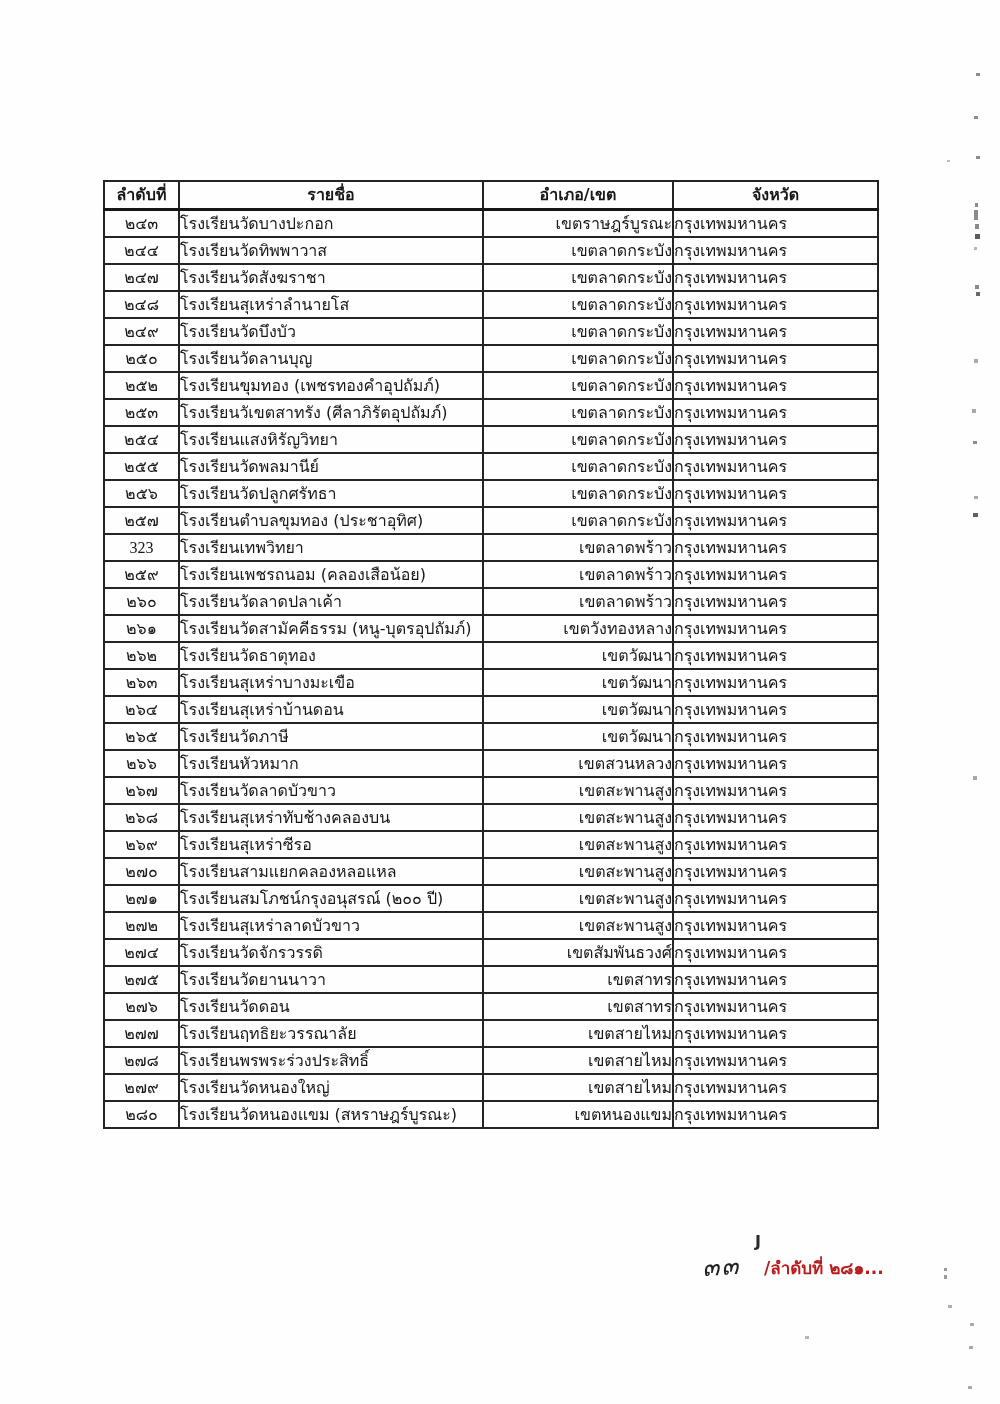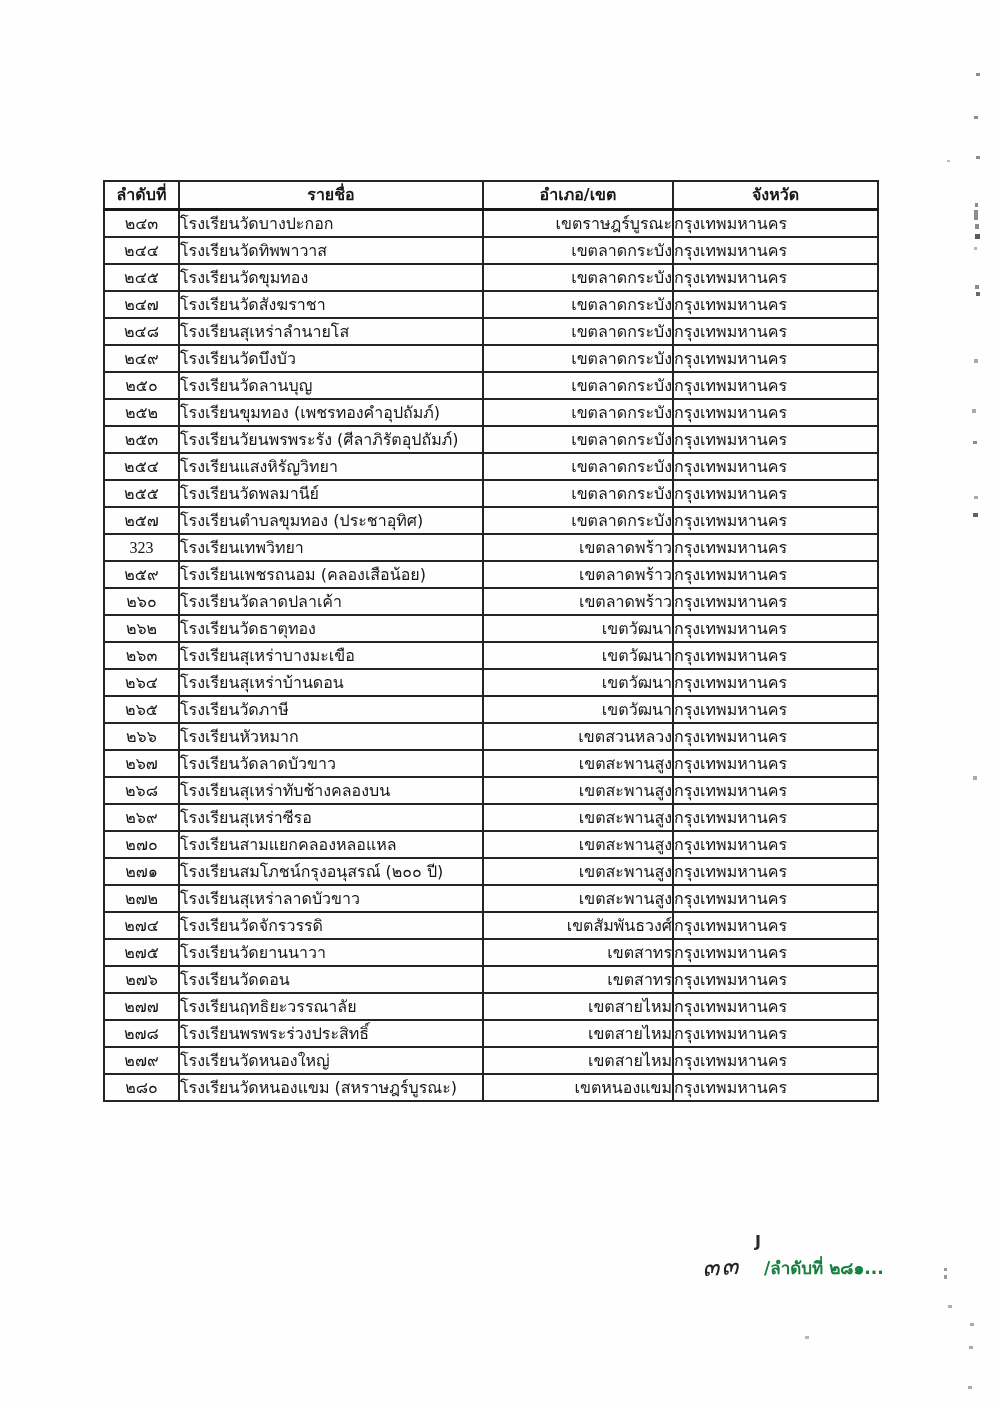--- a/index.html
+++ b/index.html
@@ -74,21 +74,21 @@
     letter-spacing: 2px;
     transform: rotate(-4deg);
     color: #222;
   }
   .printed-note {
     position: absolute;
     left: 66px;
     top: 22px;
     font-size: 17px;
     font-weight: 600;
-    color: #15803d;
+    color: #b91c1c;
   }
   
   .speck {
     position: absolute;
     background: #6f6f6f;
     opacity: 0.8;
   }
 </style>
 </head>
 <body>
@@ -117,26 +117,20 @@
           <td class="c2">เขตราษฎร์บูรณะ</td>
           <td class="c3">กรุงเทพมหานคร</td>
         </tr>
         <tr>
           <td class="c0">๒๔๔</td>
           <td class="c1">โรงเรียนวัดทิพพาวาส</td>
           <td class="c2">เขตลาดกระบัง</td>
           <td class="c3">กรุงเทพมหานคร</td>
         </tr>
         <tr>
-          <td class="c0">๒๔๕</td>
-          <td class="c1">โรงเรียนวัดขุมทอง</td>
-          <td class="c2">เขตลาดกระบัง</td>
-          <td class="c3">กรุงเทพมหานคร</td>
-        </tr>
-        <tr>
           <td class="c0">๒๔๗</td>
           <td class="c1">โรงเรียนวัดสังฆราชา</td>
           <td class="c2">เขตลาดกระบัง</td>
           <td class="c3">กรุงเทพมหานคร</td>
         </tr>
         <tr>
           <td class="c0">๒๔๘</td>
           <td class="c1">โรงเรียนสุเหร่าลำนายโส</td>
           <td class="c2">เขตลาดกระบัง</td>
           <td class="c3">กรุงเทพมหานคร</td>
@@ -154,33 +148,39 @@
           <td class="c3">กรุงเทพมหานคร</td>
         </tr>
         <tr>
           <td class="c0">๒๕๒</td>
           <td class="c1">โรงเรียนขุมทอง (เพชรทองคำอุปถัมภ์)</td>
           <td class="c2">เขตลาดกระบัง</td>
           <td class="c3">กรุงเทพมหานคร</td>
         </tr>
         <tr>
           <td class="c0">๒๕๓</td>
-          <td class="c1">โรงเรียนวัยนพรพระรัง (ศีลาภิรัตอุปถัมภ์)</td>
+          <td class="c1">โรงเรียนวัเขตสาทรัง (ศีลาภิรัตอุปถัมภ์)</td>
           <td class="c2">เขตลาดกระบัง</td>
           <td class="c3">กรุงเทพมหานคร</td>
         </tr>
         <tr>
           <td class="c0">๒๕๔</td>
           <td class="c1">โรงเรียนแสงหิรัญวิทยา</td>
           <td class="c2">เขตลาดกระบัง</td>
           <td class="c3">กรุงเทพมหานคร</td>
         </tr>
         <tr>
           <td class="c0">๒๕๕</td>
           <td class="c1">โรงเรียนวัดพลมานีย์</td>
+          <td class="c2">เขตลาดกระบัง</td>
+          <td class="c3">กรุงเทพมหานคร</td>
+        </tr>
+        <tr>
+          <td class="c0">๒๕๖</td>
+          <td class="c1">โรงเรียนวัดปลูกศรัทธา</td>
           <td class="c2">เขตลาดกระบัง</td>
           <td class="c3">กรุงเทพมหานคร</td>
         </tr>
         <tr>
           <td class="c0">๒๕๗</td>
           <td class="c1">โรงเรียนตำบลขุมทอง (ประชาอุทิศ)</td>
           <td class="c2">เขตลาดกระบัง</td>
           <td class="c3">กรุงเทพมหานคร</td>
         </tr>
         <tr>
@@ -192,20 +192,26 @@
         <tr>
           <td class="c0">๒๕๙</td>
           <td class="c1">โรงเรียนเพชรถนอม (คลองเสือน้อย)</td>
           <td class="c2">เขตลาดพร้าว</td>
           <td class="c3">กรุงเทพมหานคร</td>
         </tr>
         <tr>
           <td class="c0">๒๖๐</td>
           <td class="c1">โรงเรียนวัดลาดปลาเค้า</td>
           <td class="c2">เขตลาดพร้าว</td>
+          <td class="c3">กรุงเทพมหานคร</td>
+        </tr>
+        <tr>
+          <td class="c0">๒๖๑</td>
+          <td class="c1">โรงเรียนวัดสามัคคีธรรม (หนู-บุตรอุปถัมภ์)</td>
+          <td class="c2">เขตวังทองหลาง</td>
           <td class="c3">กรุงเทพมหานคร</td>
         </tr>
         <tr>
           <td class="c0">๒๖๒</td>
           <td class="c1">โรงเรียนวัดธาตุทอง</td>
           <td class="c2">เขตวัฒนา</td>
           <td class="c3">กรุงเทพมหานคร</td>
         </tr>
         <tr>
           <td class="c0">๒๖๓</td>

